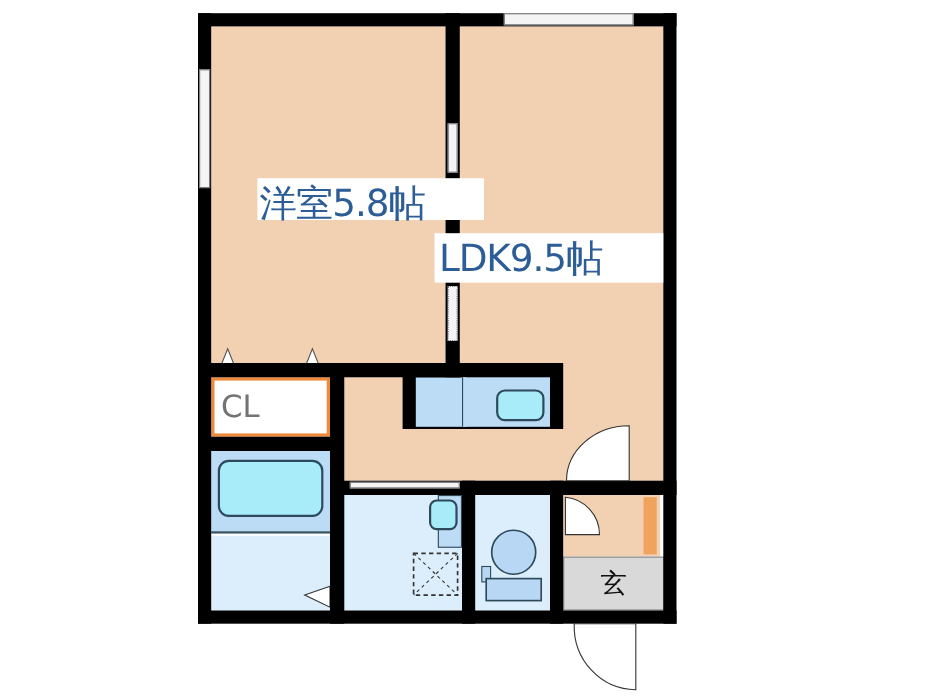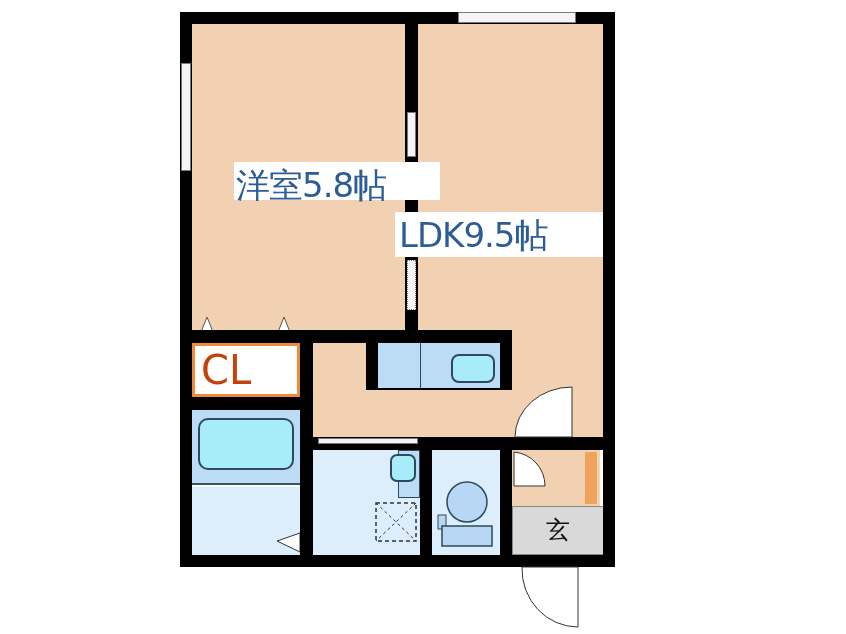--- a/index.html
+++ b/index.html
@@ -7,21 +7,21 @@
          font-family: "DejaVu Sans", "Liberation Sans", sans-serif; }
   .abs { position:absolute; box-sizing:border-box; }
   .wall { background:#000; }
   .floor-wood { background:#f2d1b3; }
   .floor-wet { background:#dcedfb; }
   .floor-blue { background:#bcdcf6; }
   .fixture { background:#a8ecfa; border:2px solid #2d4a5a; border-radius:8px; }
   .win { background:#f4f4f4; border:1px solid #777; }
   .label-bg { background:#fff; }
   .room-label { color:#2d5d96; font-size:34px; line-height:40px; white-space:nowrap; letter-spacing:-1px; }
-  .cl-label { color:#c2410c; font-size:40px; line-height:40px; }
+  .cl-label { color:#737373; font-size:28px; line-height:40px; }
   .entry-label { color:#111; font-size:24px; line-height:30px; text-align:center; }
   svg { position:absolute; overflow:visible; }
 </style>
 </head>
 <body>
 
 <div class="abs floor-wood" style="left:192px;top:24px;width:213px;height:306px;"></div>
 <div class="abs floor-wood" style="left:418px;top:24px;width:185px;height:413px;"></div>
 <div class="abs floor-wood" style="left:313px;top:343px;width:290px;height:94px;"></div>
 

